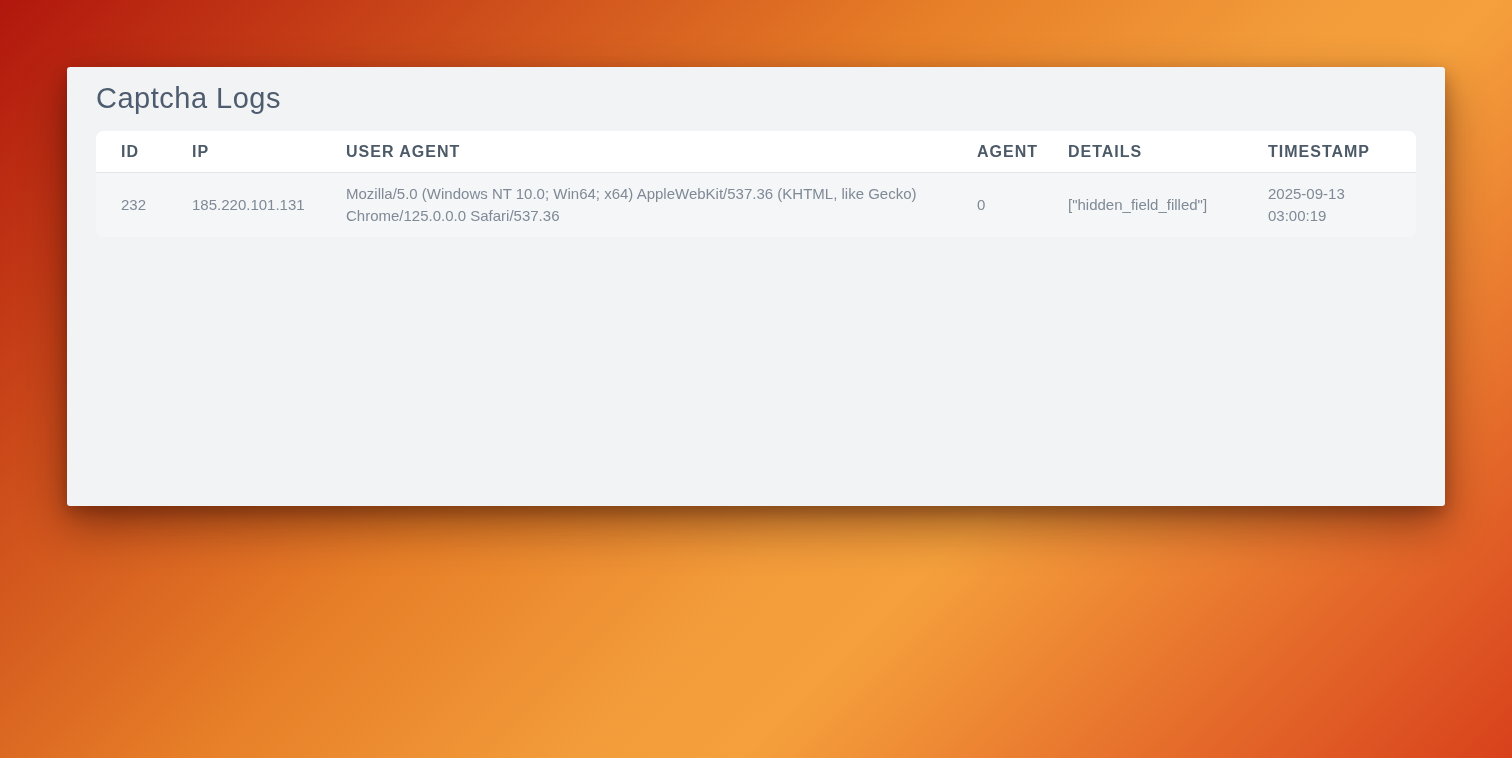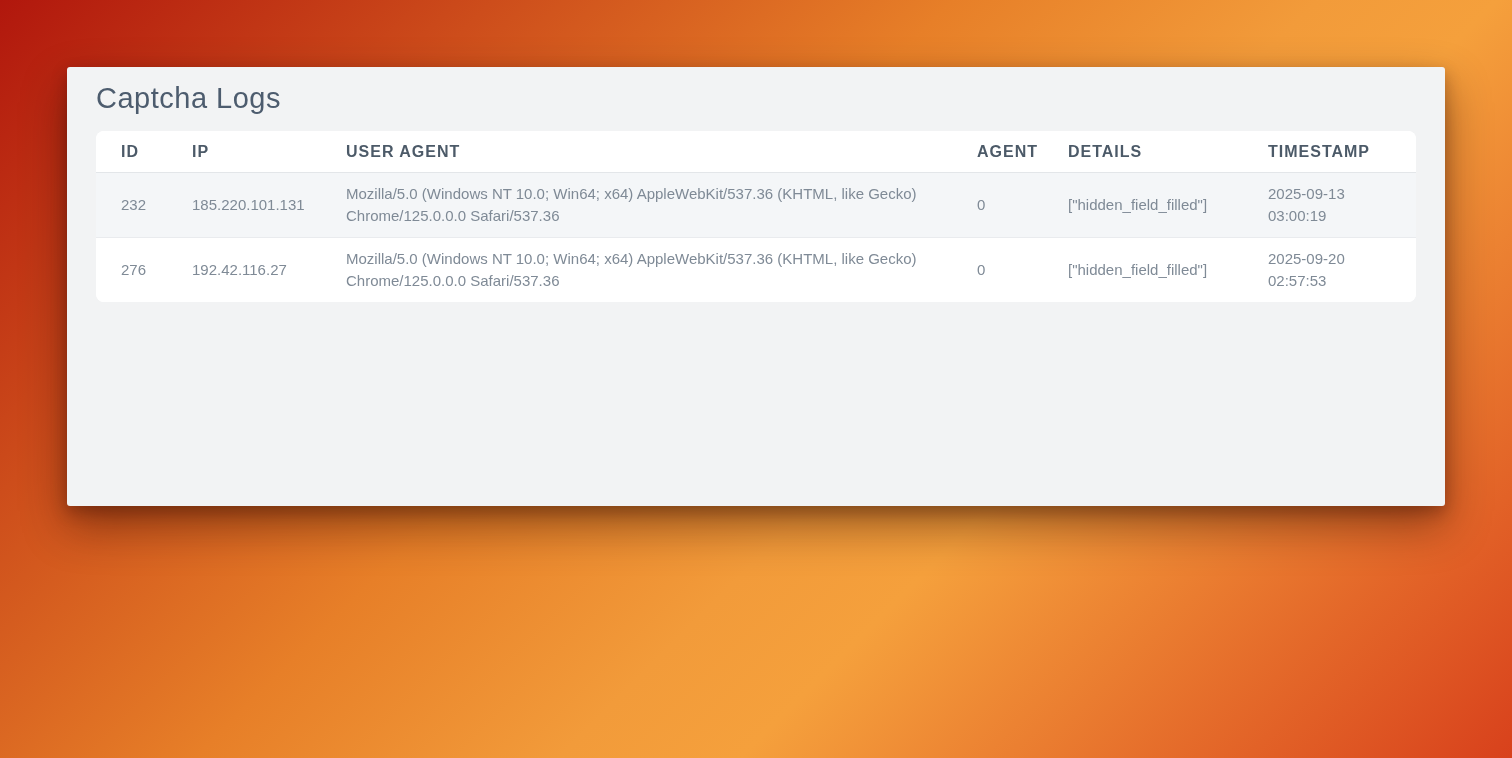--- a/index.html
+++ b/index.html
@@ -103,25 +103,17 @@
         </thead>
         <tbody>
             <tr>
     <td>232</td>
     <td>185.220.101.131</td>
     <td>Mozilla/5.0 (Windows NT 10.0; Win64; x64) AppleWebKit/537.36 (KHTML, like Gecko) Chrome/125.0.0.0 Safari/537.36</td>
     <td>0</td>
     <td>["hidden_field_filled"]</td>
     <td>2025-09-13 03:00:19</td>
   </tr>
-            <tr>
-    <td>276</td>
-    <td>192.42.116.27</td>
-    <td>Mozilla/5.0 (Windows NT 10.0; Win64; x64) AppleWebKit/537.36 (KHTML, like Gecko) Chrome/125.0.0.0 Safari/537.36</td>
-    <td>0</td>
-    <td>["hidden_field_filled"]</td>
-    <td>2025-09-20 02:57:53</td>
-  </tr>
           </tbody>
       </table>
     </div>
   </div>
 </div>
 
 </body></html>

